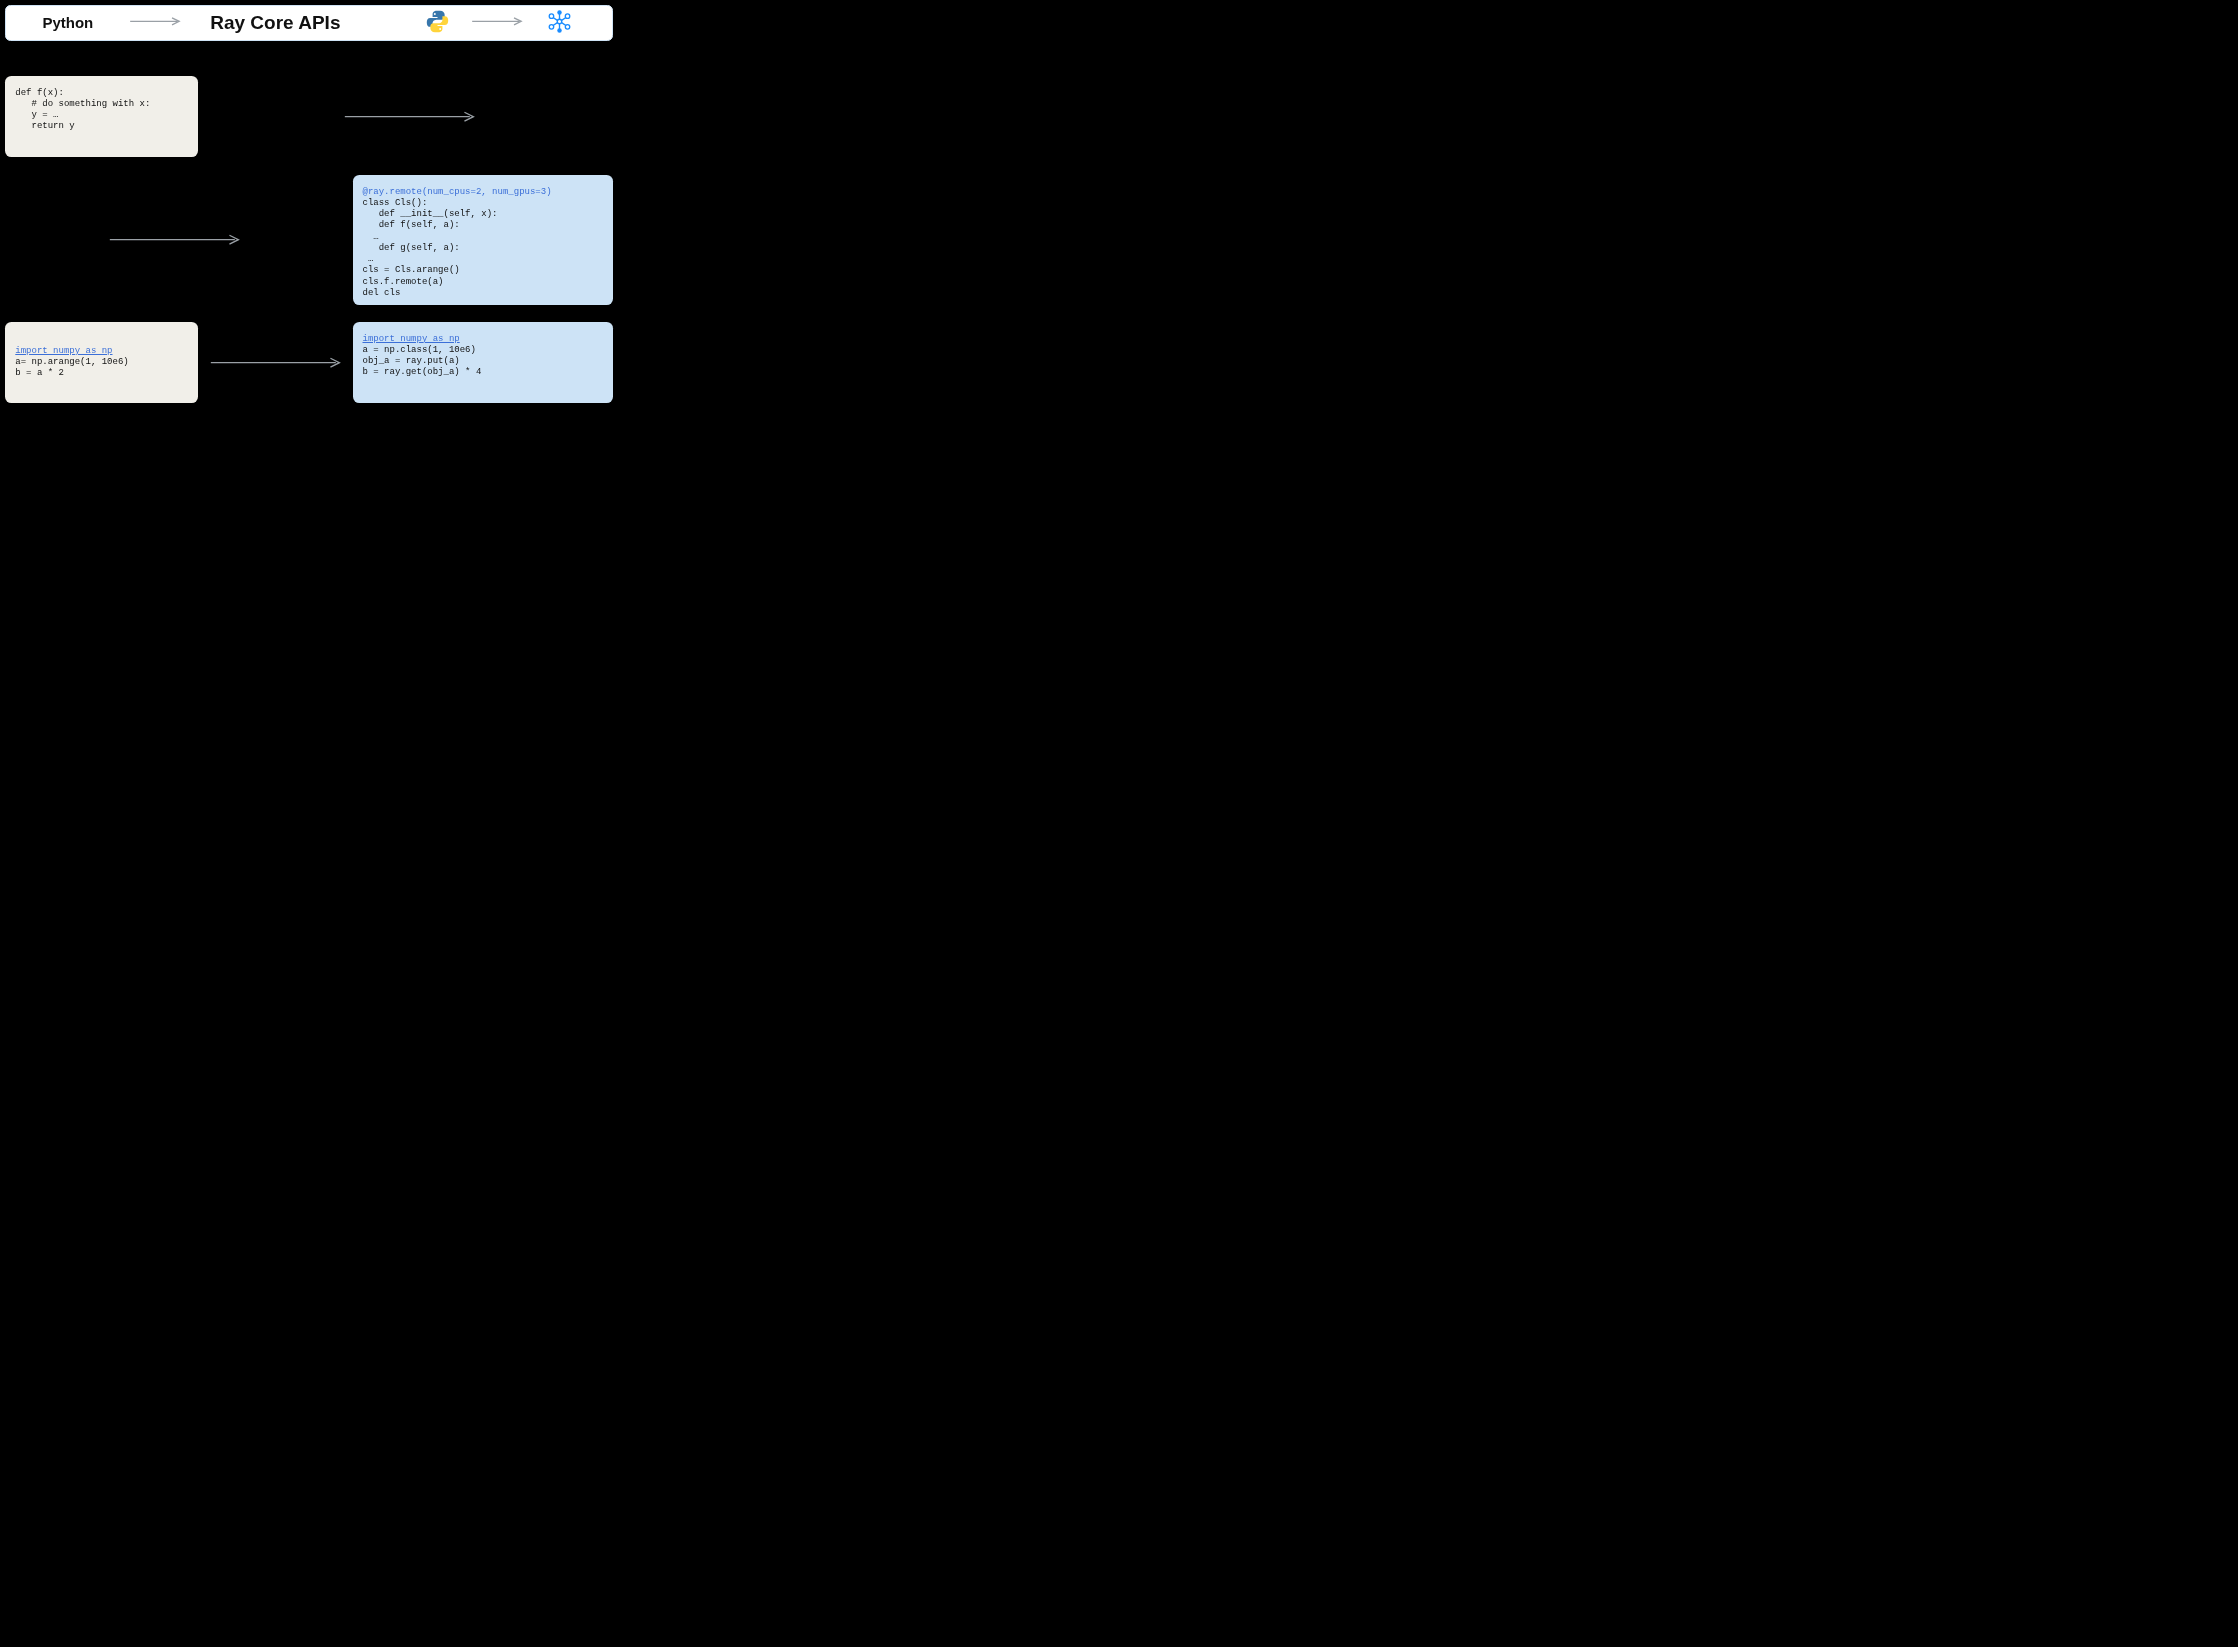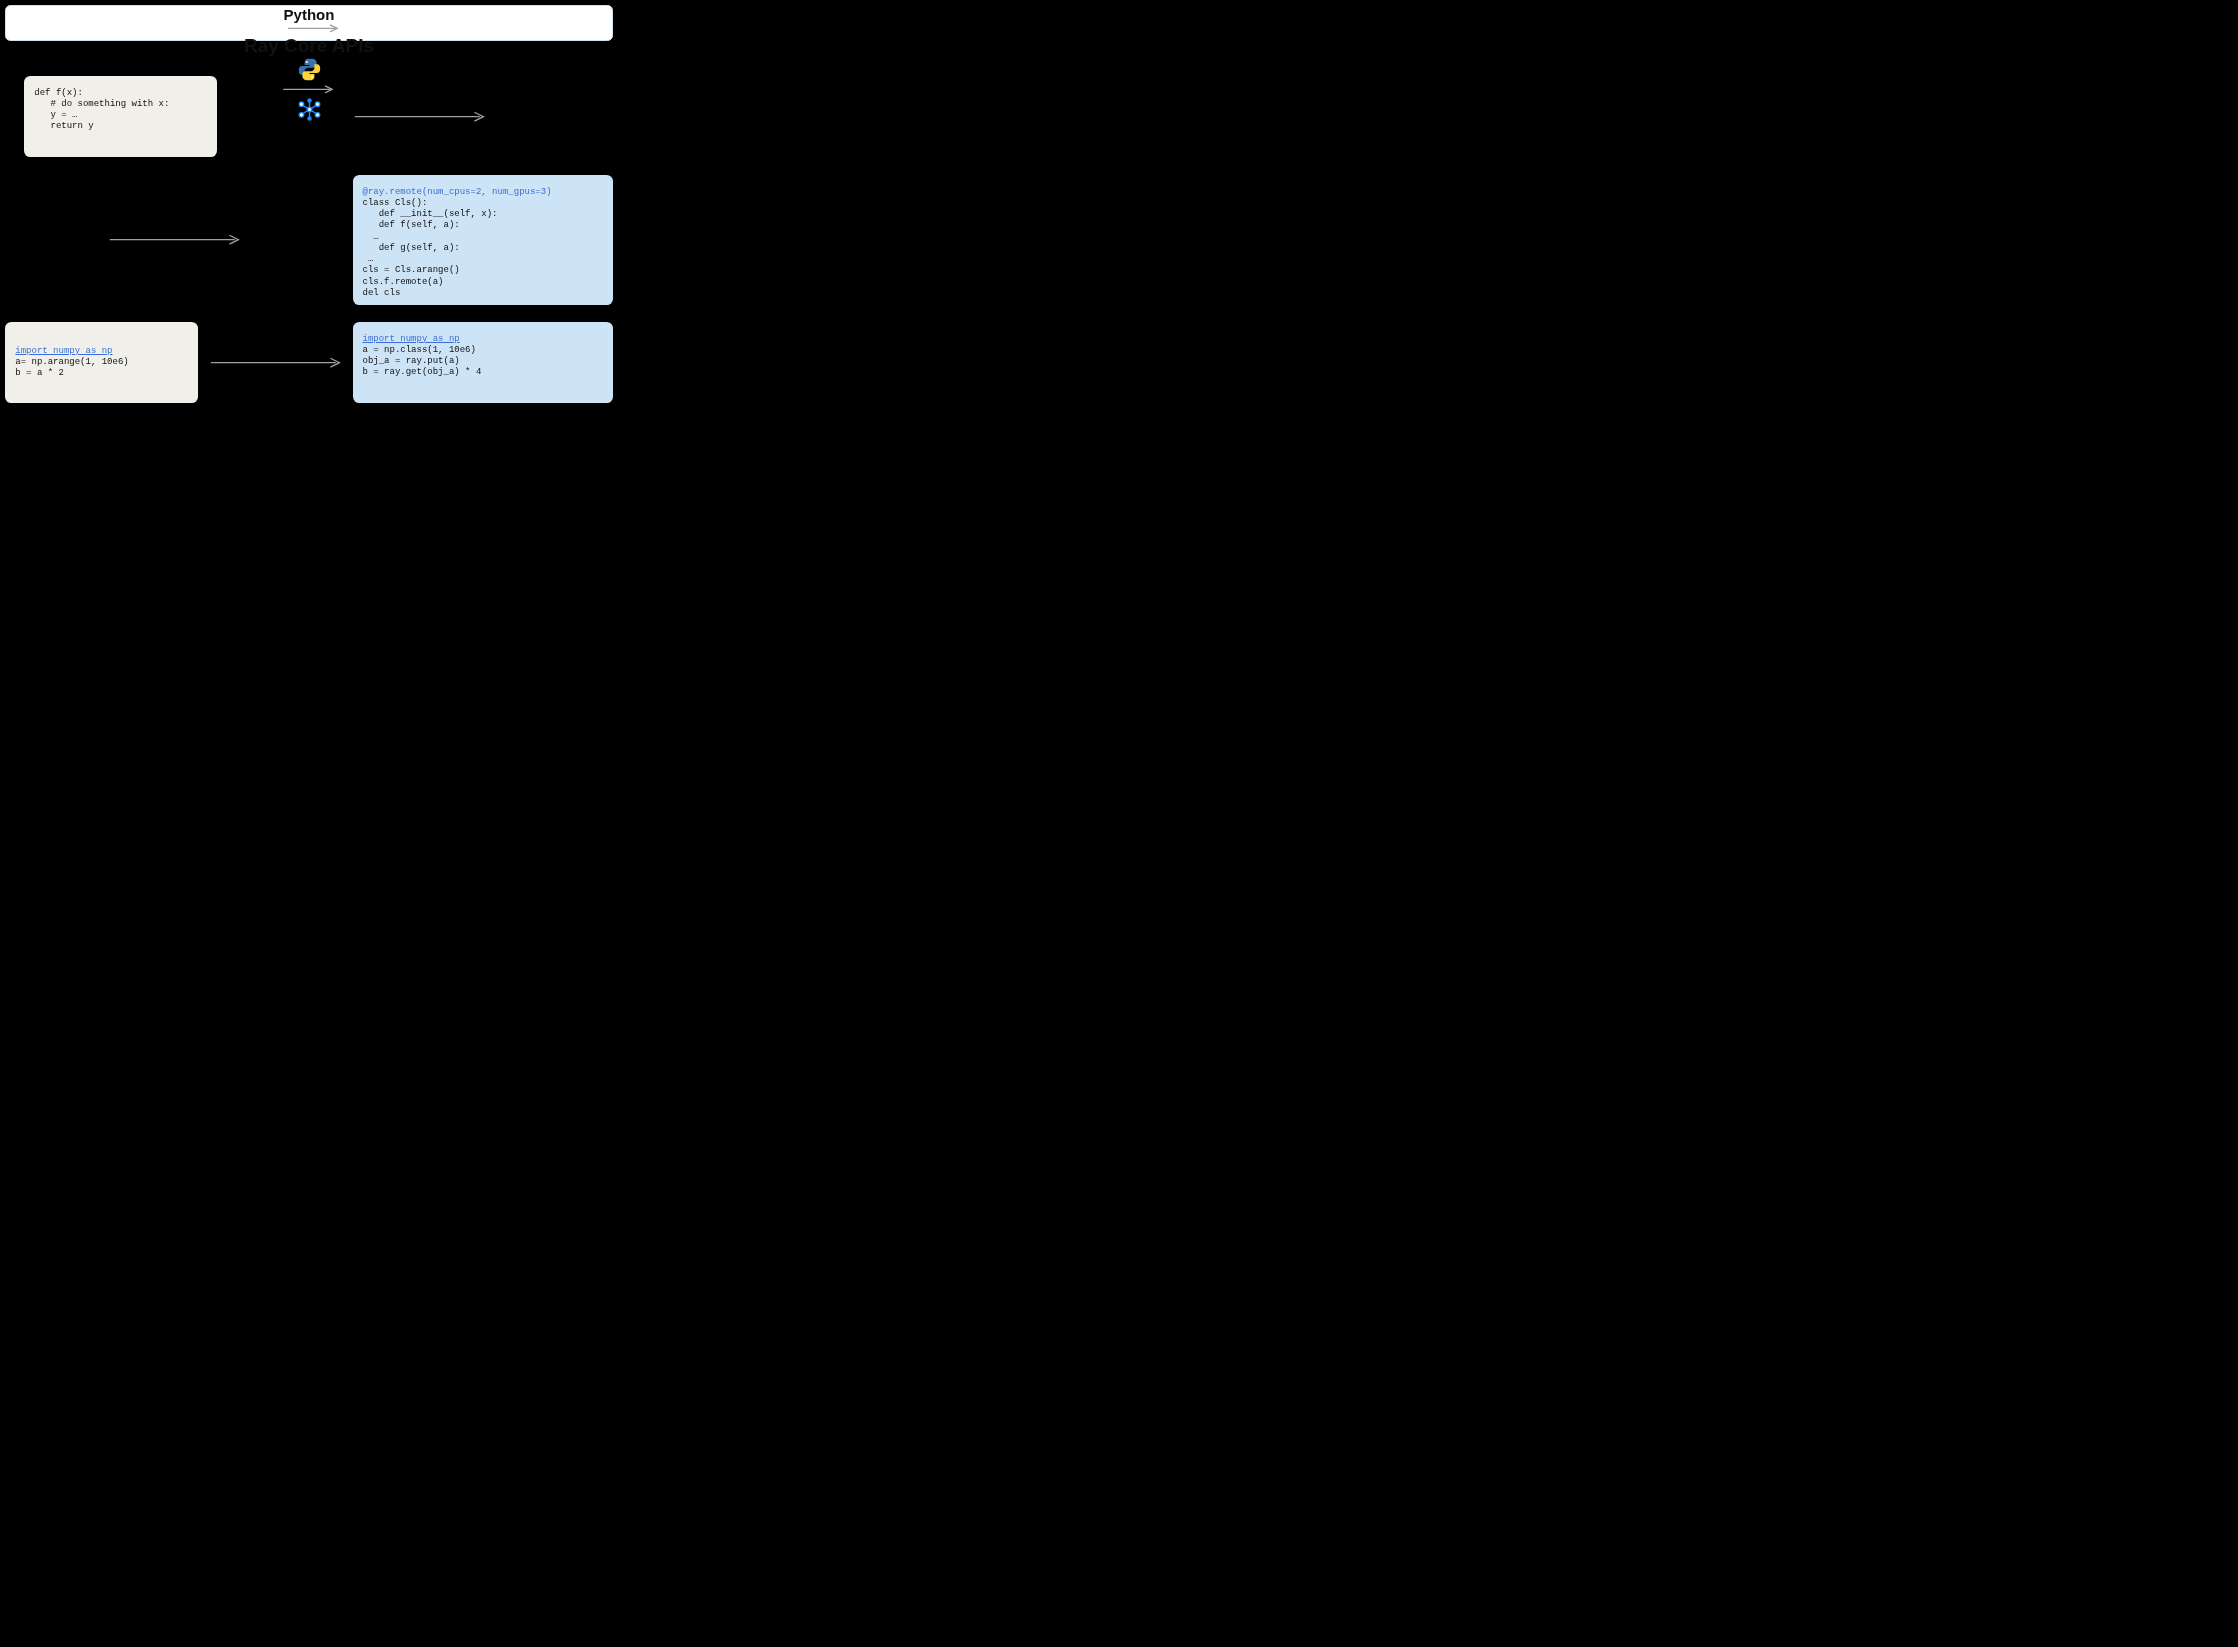--- a/index.html
+++ b/index.html
@@ -16,21 +16,20 @@
     top: 4.5px;
     left: 5.4px;
     right: 5.4px;
     height: 36px;
     background: #fff;
     border: 0.9px solid #cfe3f5;
     border-radius: 5.4px;
     display: flex;
     align-items: center;
     padding: 0 36px 0 36px;
-    flex-direction: column;
   }
   .header-title-left {
     font-weight: 800;
     font-size: 15px;
     color: #111;
     flex: 0 0 auto;
   }
   .header-arrow {
     flex: 0 0 auto;
     margin: 0 27px 0 36px;
@@ -46,21 +45,21 @@
   .header-arrow2 { flex: 0 0 auto; margin: 0 18px; }
 
   .row {
     position: absolute;
     left: 5.4px;
     right: 5.4px;
     display: flex;
     align-items: stretch;
     gap: 9px;
   }
-  .row1 { top: 76px; height: 81px; margin-left: 19px; }
+  .row1 { top: 76px; height: 81px; }
   .row2 { top: 175px; height: 130px; }
   .row3 { top: 322px; height: 81px; }
 
   .card {
     border-radius: 6.3px;
     padding: 11.6px 9.9px;
     font-family: "SFMono-Regular", Consolas, "Liberation Mono", Menlo, Courier, monospace;
     font-size: 9px;
     line-height: 1.25;
     white-space: pre;

